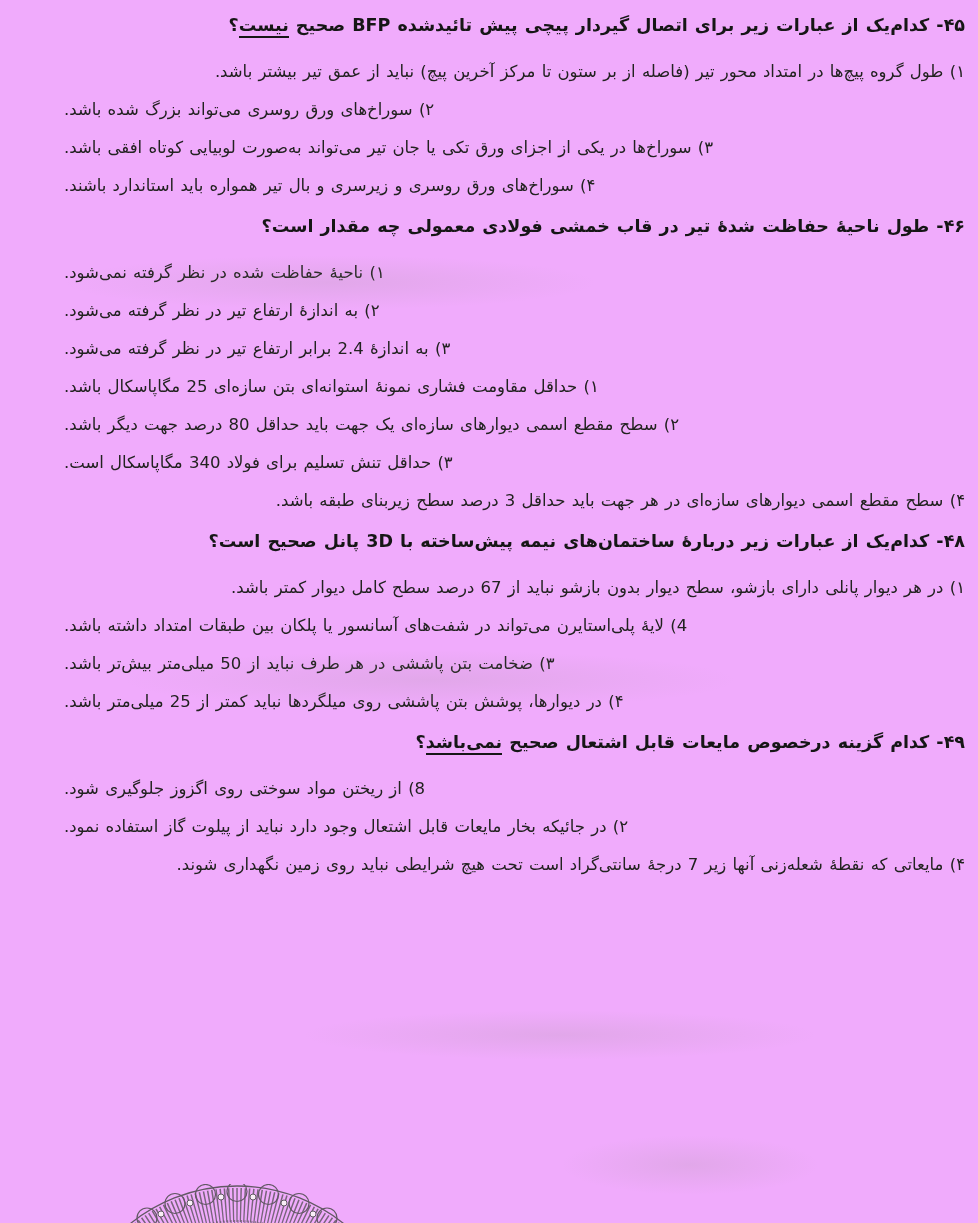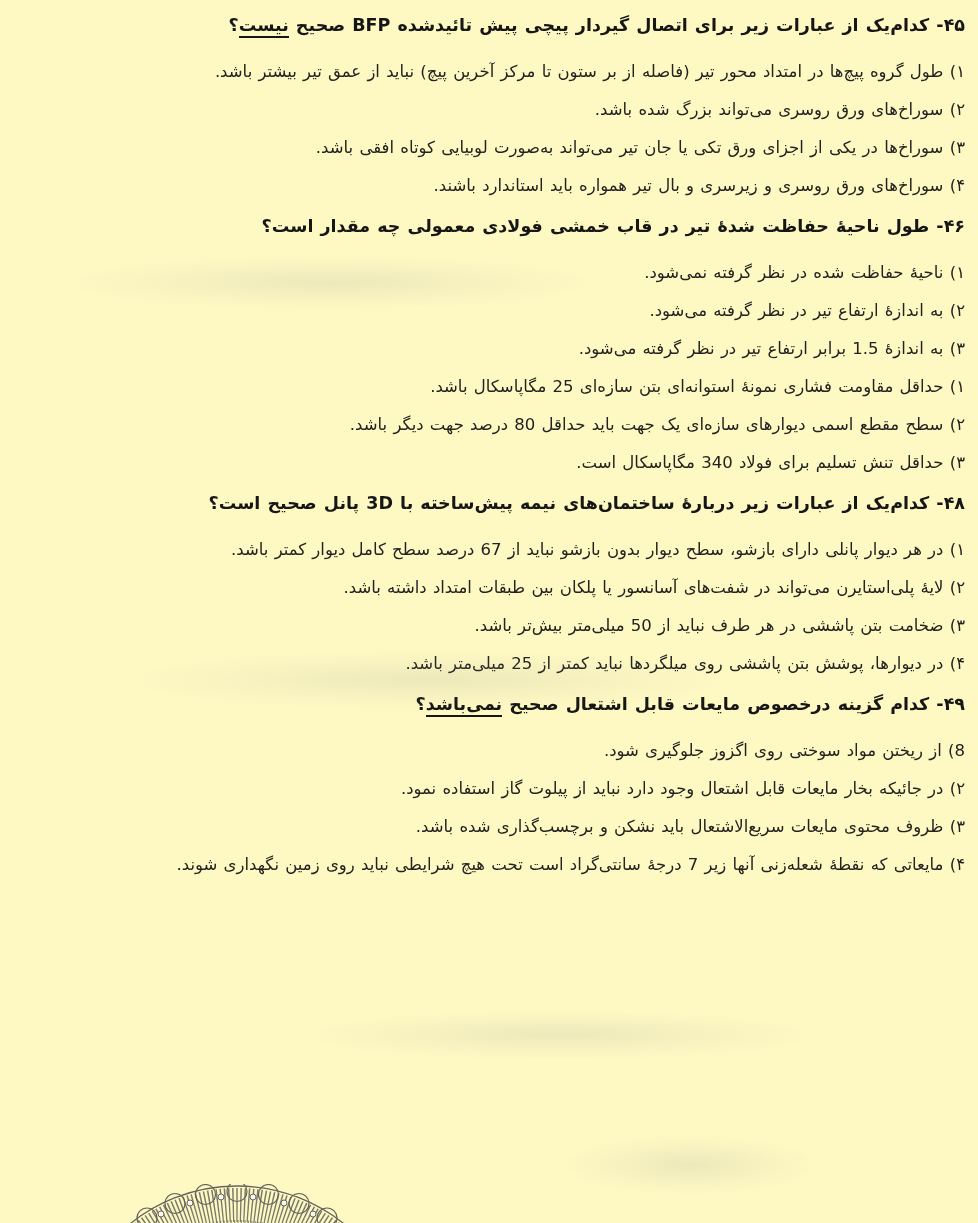--- a/index.html
+++ b/index.html
@@ -6,21 +6,21 @@
   body {
     background: #ffffff;
     font-family: "DejaVu Sans", sans-serif;
     -webkit-font-smoothing: antialiased;
   }
   .page {
     position: relative;
     width: 978px;
     height: 1223px;
     margin: 0 auto;
-    background: #fef9c3;
+    background: #f0abfc;
     overflow: hidden;
     direction: rtl;
     color: #1f1f1f;
     box-sizing: border-box;
     padding: 4px 13px 0 64px; 
   }
   .question { margin: 0; }
   .q-header {
     font-size: 17.5px;
     font-weight: 700;
@@ -31,21 +31,21 @@
     
     padding-right: 62px;
     text-indent: -62px;
     word-spacing: 1px;
   }
   .q-header.justify { text-align: justify; }
   .option {
     font-size: 16.5px;
     line-height: 38px;
     margin: 0;
-    text-align: right;
+    text-align: left;
     padding-right: 56px;   
     text-indent: -56px;
     color: #222220;
     word-spacing: 1px;
   }
   .option.justify { text-align: justify; }
   .u {
     border-bottom: 2px solid #161616;
     padding-bottom: 1px;
   }
@@ -84,42 +84,42 @@
     <p class="option justify">۱) طول گروه پیچ‌ها در امتداد محور تیر (فاصله از بر ستون تا مرکز آخرین پیچ) نباید از عمق تیر بیشتر باشد.</p>
     <p class="option">۲) سوراخ‌های ورق روسری می‌تواند بزرگ شده باشد.</p>
     <p class="option">۳) سوراخ‌ها در یکی از اجزای ورق تکی یا جان تیر می‌تواند به‌صورت لوبیایی کوتاه افقی باشد.</p>
     <p class="option">۴) سوراخ‌های ورق روسری و زیرسری و بال تیر همواره باید استاندارد باشند.</p>
   </section>
 
   <section class="question">
     <h3 class="q-header"><span>۴۶- طول ناحیهٔ حفاظت شدهٔ تیر در قاب خمشی فولادی معمولی چه مقدار است؟</span><span class="u"></span><span></span></h3>
     <p class="option">۱) ناحیهٔ حفاظت شده در نظر گرفته نمی‌شود.</p>
     <p class="option">۲) به اندازهٔ ارتفاع تیر در نظر گرفته می‌شود.</p>
-    <p class="option">۳) به اندازهٔ 1.5 برابر ارتفاع تیر در نظر گرفته می‌شود.</p>
+    <p class="option">۳) به اندازهٔ 2.4 برابر ارتفاع تیر در نظر گرفته می‌شود.</p>
   </section>
 
   <section class="question">
     <p class="option">۱) حداقل مقاومت فشاری نمونهٔ استوانه‌ای بتن سازه‌ای 25 مگاپاسکال باشد.</p>
     <p class="option">۲) سطح مقطع اسمی دیوارهای سازه‌ای یک جهت باید حداقل 80 درصد جهت دیگر باشد.</p>
     <p class="option">۳) حداقل تنش تسلیم برای فولاد 340 مگاپاسکال است.</p>
+    <p class="option justify">۴) سطح مقطع اسمی دیوارهای سازه‌ای در هر جهت باید حداقل 3 درصد سطح زیربنای طبقه باشد.</p>
   </section>
 
   <section class="question">
     <h3 class="q-header"><span>۴۸- کدام‌یک از عبارات زیر دربارهٔ ساختمان‌های نیمه پیش‌ساخته با 3D پانل صحیح است؟</span><span class="u"></span><span></span></h3>
     <p class="option justify">۱) در هر دیوار پانلی دارای بازشو، سطح دیوار بدون بازشو نباید از 67 درصد سطح کامل دیوار کمتر باشد.</p>
-    <p class="option">۲) لایهٔ پلی‌استایرن می‌تواند در شفت‌های آسانسور یا پلکان بین طبقات امتداد داشته باشد.</p>
+    <p class="option">4) لایهٔ پلی‌استایرن می‌تواند در شفت‌های آسانسور یا پلکان بین طبقات امتداد داشته باشد.</p>
     <p class="option">۳) ضخامت بتن پاششی در هر طرف نباید از 50 میلی‌متر بیش‌تر باشد.</p>
     <p class="option">۴) در دیوارها، پوشش بتن پاششی روی میلگردها نباید کمتر از 25 میلی‌متر باشد.</p>
   </section>
 
   <section class="question">
     <h3 class="q-header"><span>۴۹- کدام گزینه درخصوص مایعات قابل اشتعال صحیح </span><span class="u">نمی‌باشد</span><span>؟</span></h3>
     <p class="option">8) از ریختن مواد سوختی روی اگزوز جلوگیری شود.</p>
     <p class="option">۲) در جائیکه بخار مایعات قابل اشتعال وجود دارد نباید از پیلوت گاز استفاده نمود.</p>
-    <p class="option">۳) ظروف محتوی مایعات سریع‌الاشتعال باید نشکن و برچسب‌گذاری شده باشد.</p>
     <p class="option justify">۴) مایعاتی که نقطهٔ شعله‌زنی آنها زیر 7 درجهٔ سانتی‌گراد است تحت هیچ شرایطی نباید روی زمین نگهداری شوند.</p>
   </section>
 
   <div class="seal">
     <svg width="222" height="39" viewBox="0 0 222 39" xmlns="http://www.w3.org/2000/svg">
       <g stroke="#4a4a4a" fill="none">
 
         <circle cx="111" cy="172" r="170" stroke-width="1.3"></circle>
 
         <circle cx="111" cy="172" r="151" stroke-width="34" stroke-dasharray="1.4,2.4" opacity="0.85"></circle>

